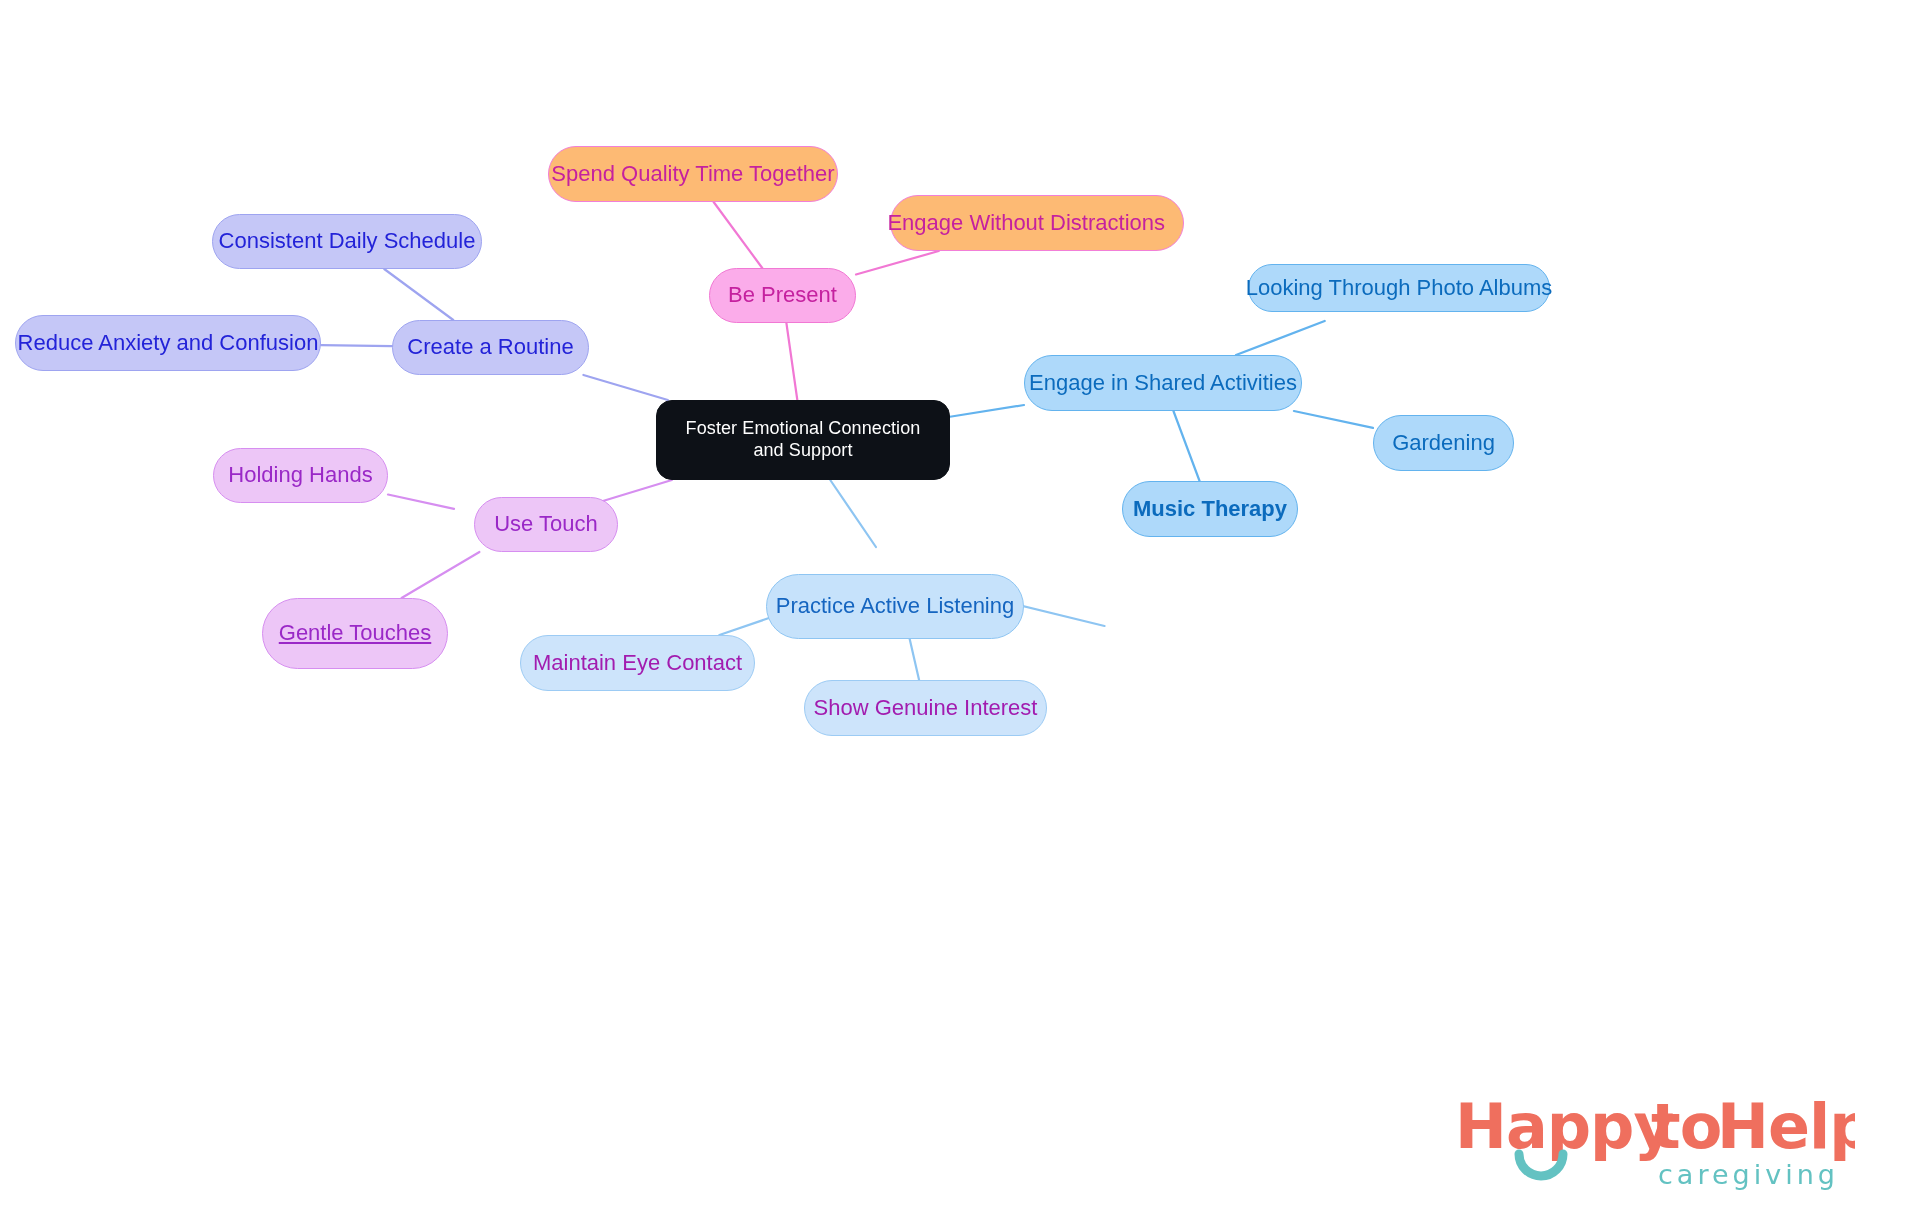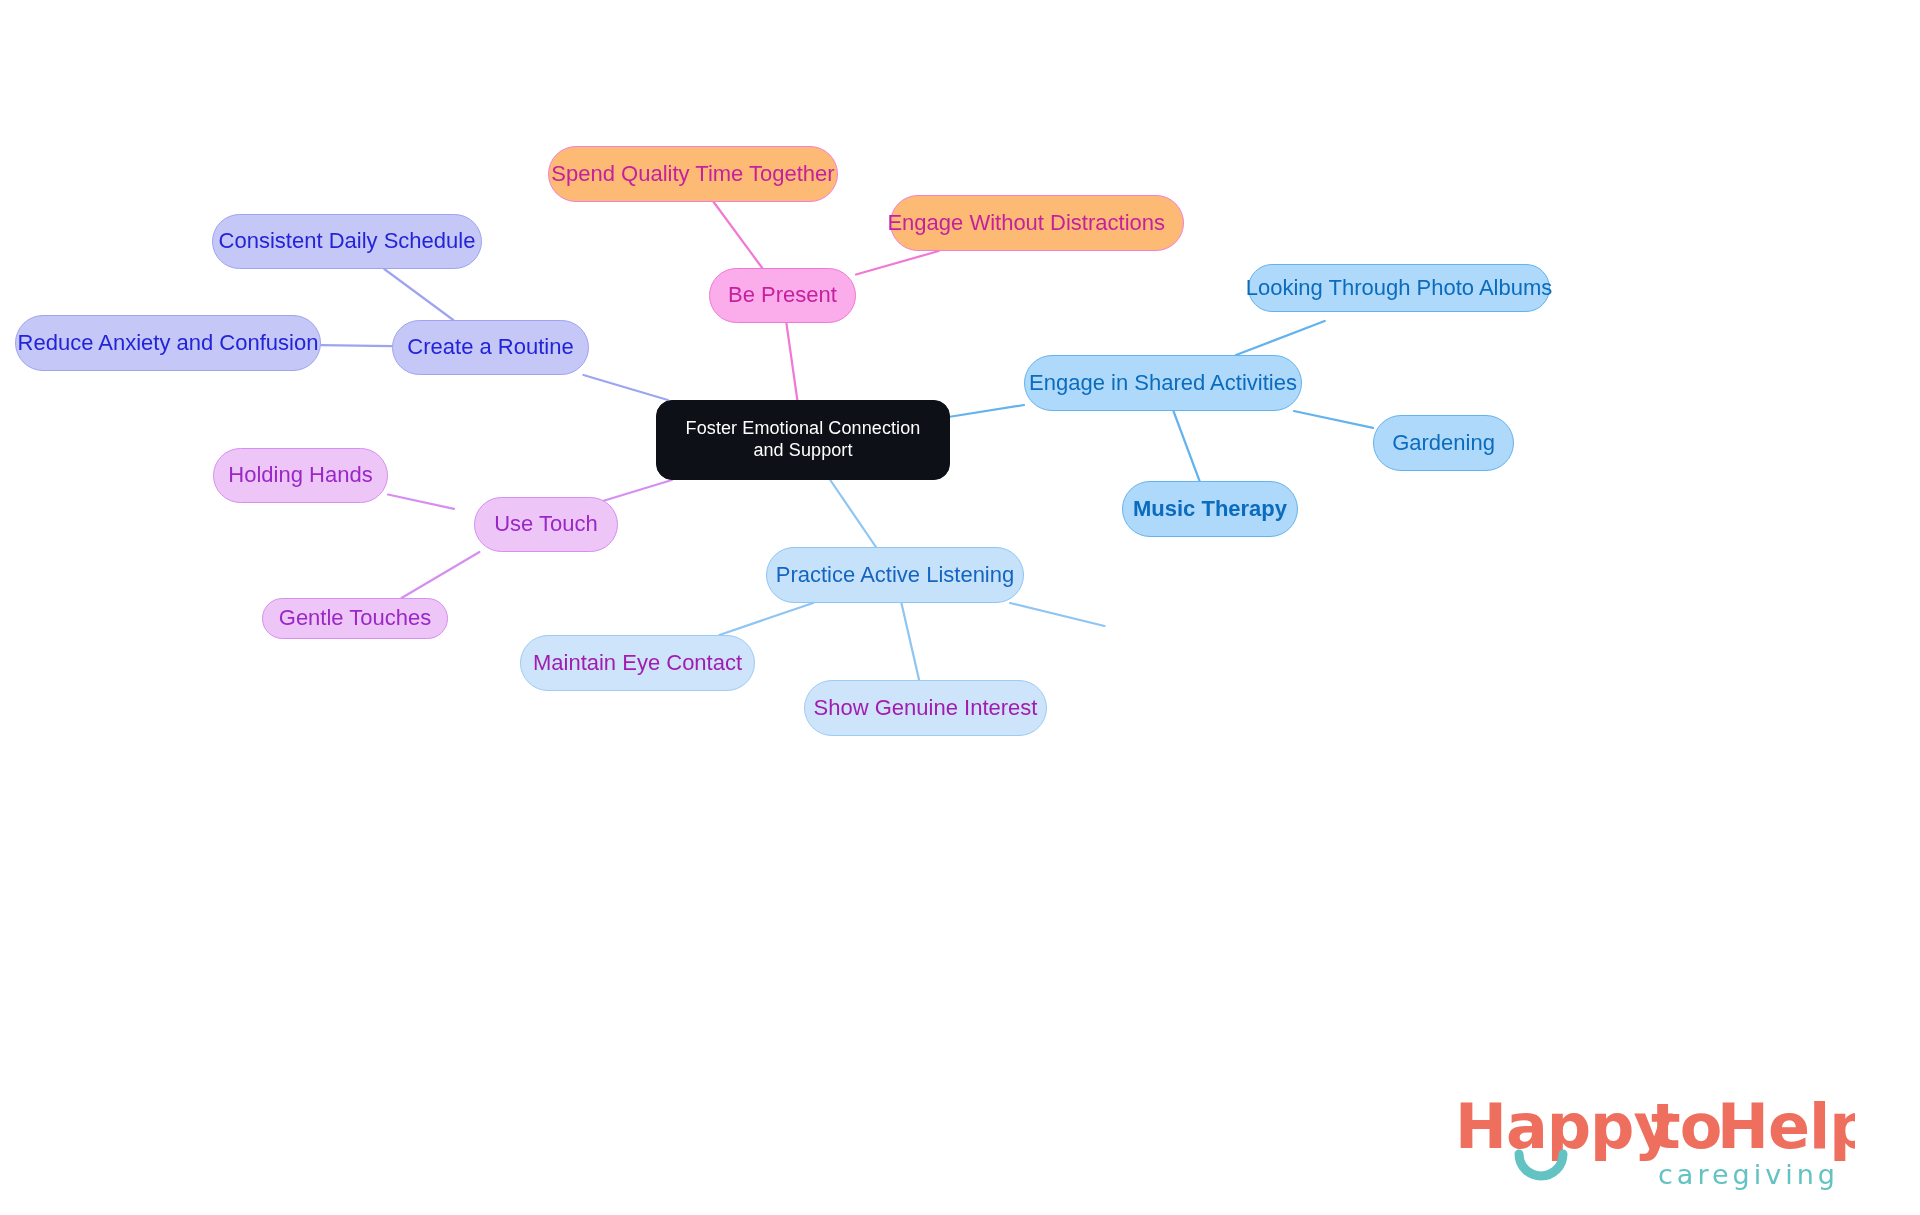--- a/index.html
+++ b/index.html
@@ -164,37 +164,37 @@
   <div class="node blue-mid" id="n-looking-through-photo-albums" style="left: 1248px; top: 264px; width: 302px; height: 48px;">
     <span>Looking Through Photo Albums</span>
   </div>
   <div class="node blue-mid" id="n-gardening" style="left: 1373px; top: 415px; width: 141px; height: 56px;">
     <span>Gardening</span>
   </div>
   <div class="node blue-mid" id="n-music-therapy" style="left: 1122px; top: 481px; width: 176px; height: 56px; font-weight: bold;">
     <span>Music Therapy</span>
   </div>
 
-  <div class="node blue-light" id="n-practice-active-listening" style="left: 766px; top: 547px; width: 258px; height: 56px; text-align: center;">
+  <div class="node blue-light" id="n-practice-active-listening" style="left: 766px; top: 574px; width: 258px; height: 65px; text-align: center;">
     <span>Practice Active Listening</span>
   </div>
   <div class="node blue-soft" id="n-maintain-eye-contact" style="left: 520px; top: 635px; width: 235px; height: 56px;">
     <span>Maintain Eye Contact</span>
   </div>
   <div class="node blue-soft" id="n-show-genuine-interest" style="left: 804px; top: 680px; width: 243px; height: 56px;">
     <span>Show Genuine Interest</span>
   </div>
 
   <div class="node violet" id="n-use-touch" style="left: 474px; top: 497px; width: 144px; height: 55px;">
     <span>Use Touch</span>
   </div>
   <div class="node violet" id="n-holding-hands" style="left: 213px; top: 448px; width: 175px; height: 55px;">
     <span>Holding Hands</span>
   </div>
-  <div class="node violet" id="n-gentle-touches" style="left: 262px; top: 598px; width: 186px; height: 41px;">
+  <div class="node violet" id="n-gentle-touches" style="left: 262px; top: 598px; width: 186px; height: 71px; text-decoration: underline;">
     <span>Gentle Touches</span>
   </div>
 
   <div id="logo">
     <svg width="400" height="110" viewBox="0 0 400 110">
       <text id="lg-w1" class="logo-main" x="0" y="60" fill="#ef6f5e">Happy</text>
       <text id="lg-w2" class="logo-main" x="196" y="60" fill="#ef6f5e">to</text>
       <text id="lg-w3" class="logo-main" x="262" y="60" fill="#ef6f5e">Help</text>
       <path id="lg-smile" d="M 64 66 A 22 22 0 0 0 108 66" fill="none" stroke-width="9" stroke-linecap="round" stroke="#63c2c2"></path>
       <text id="lg-tag" class="logo-sub" x="203" y="96" fill="#63c2c2">caregiving</text>

